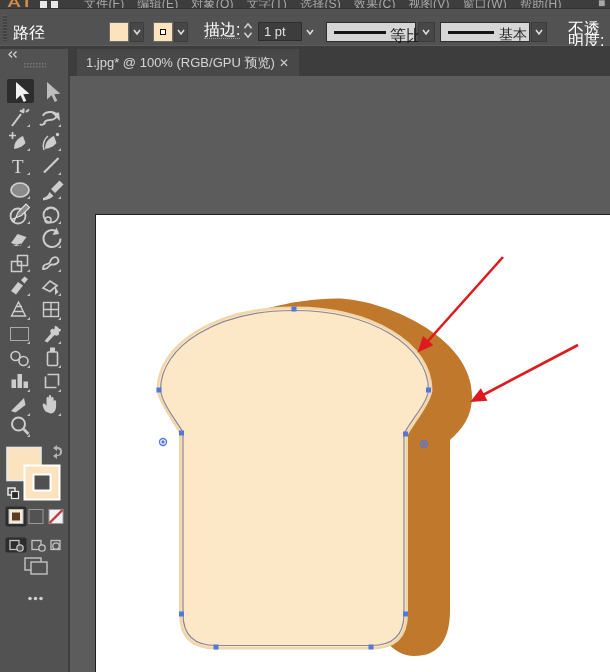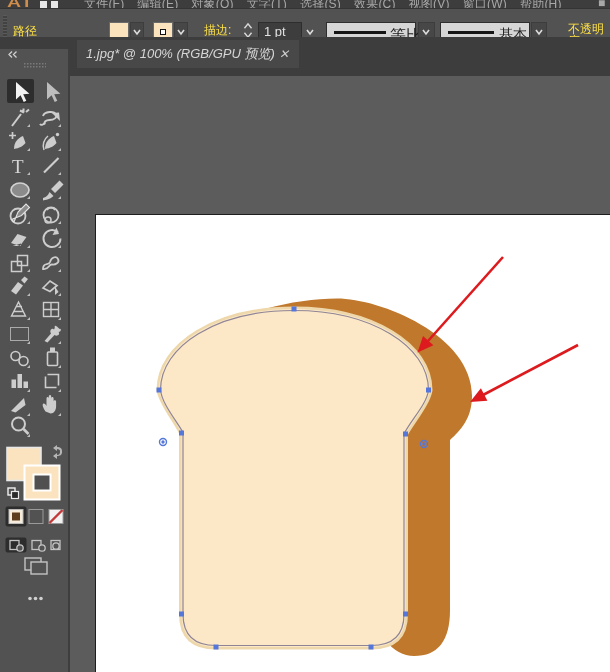--- a/index.html
+++ b/index.html
@@ -12,26 +12,26 @@
   #menubar { left:0; top:0; width:610px; height:8px; background:#3d3d3d; overflow:hidden; }
   #menutext { position:absolute; left:84px; top:-4px; font-size:12px; color:#a8a8a8;
     white-space:nowrap; letter-spacing:0.2px; }
   #menutext span { margin-right:13px; }
 
   
   #ctrlbar { left:0; top:8px; width:610px; height:37px; background:#525252;
     border-top:1px solid #343434; }
   .chevbtn { position:absolute; background:#474747; border:1px solid #3d3d3d; }
   .chev { position:absolute; width:8px; height:8px; }
-  .lbl { position:absolute; color:#fde047; font-size:12px; }
+  .lbl { position:absolute; color:#ffffff; font-size:16px; }
   .dotted { border-bottom:1px dotted #9a9a9a; padding-bottom:2px; line-height:12px; display:inline-block; }
   .ddbox { position:absolute; background:#d6d6d6; border:1px solid #2e2e2e; }
 
   
-  #tabbar { left:0; top:37px; width:610px; height:40px; background:#3d3d3d;font-style:italic; }
+  #tabbar { left:0; top:46px; width:610px; height:40px; background:#3d3d3d; }
   #tab { position:absolute; left:77px; top:3px; width:222px; height:28px; background:#484848;
     color:#d6d6d6; font-size:13px; line-height:28px; padding-left:9px; }
 
   
   #tools { left:0; top:49px; width:70px; height:623px; background:#525252;
     border-right:2px solid #3e3e3e; }
 
   
   #canvas { left:70px; top:76px; width:540px; height:596px; background:#5c5c5c; }
   #artboard { position:absolute; left:25px; top:138px; width:515px; height:458px;

